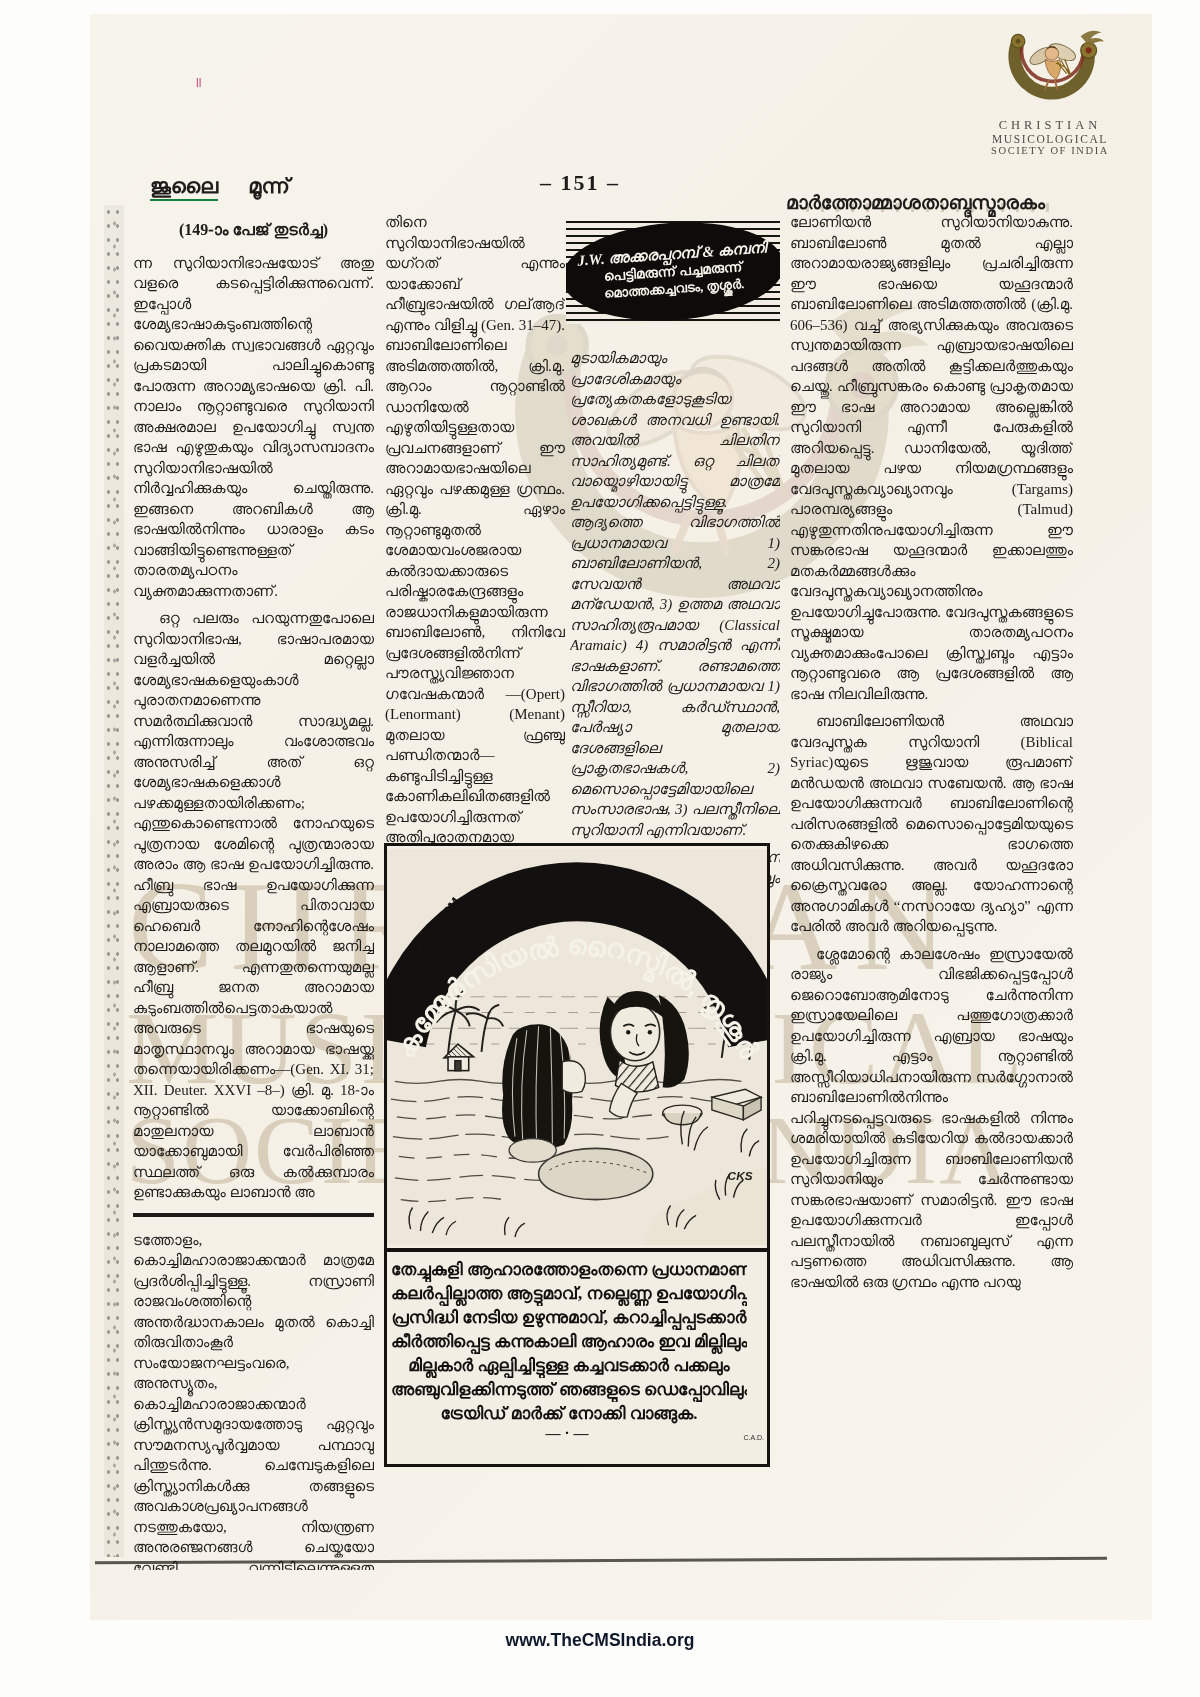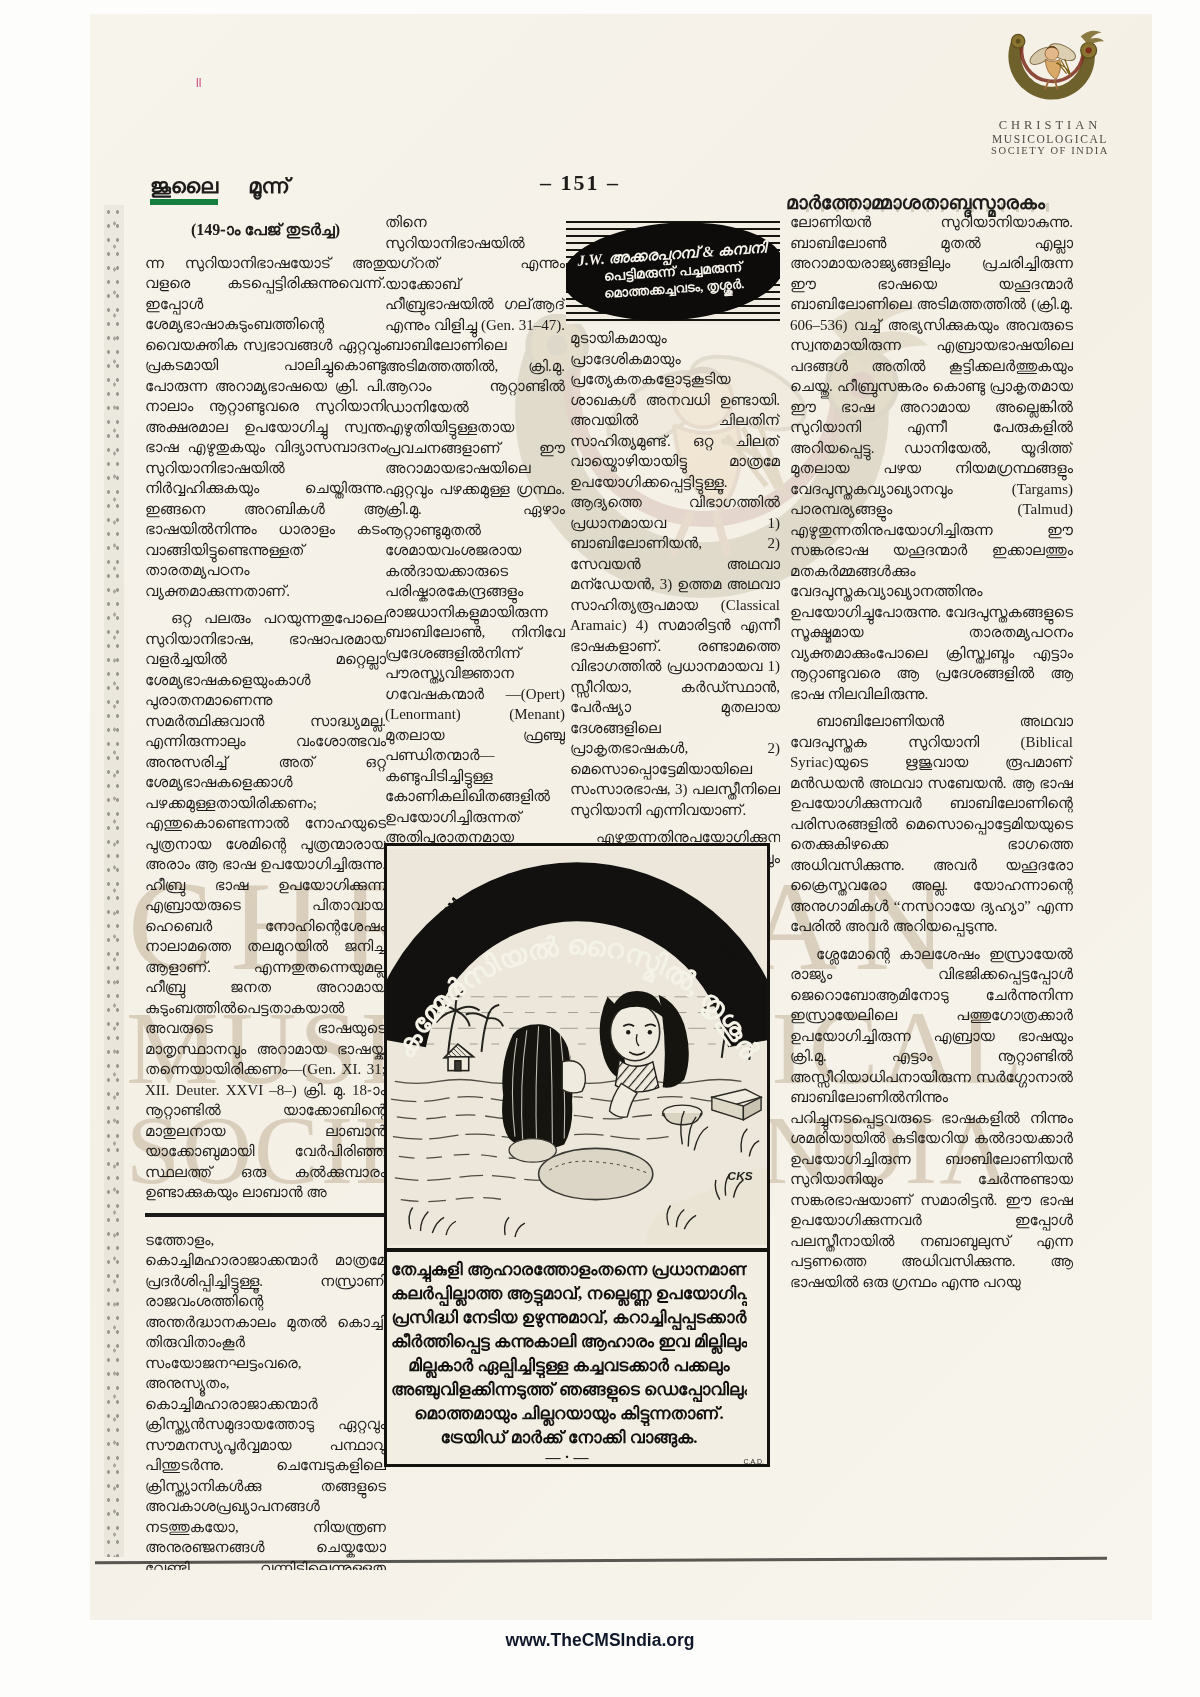--- a/index.html
+++ b/index.html
@@ -28,30 +28,30 @@
   
   .wm-cherub{position:absolute;left:430px;top:170px;width:530px;height:600px;opacity:.15;z-index:1;}
   .wm-text{position:absolute;z-index:1;font-family:"Liberation Serif","DejaVu Serif",serif;
     color:rgba(168,148,112,.36);white-space:nowrap;line-height:1;}
   .wm-row1{left:128px;top:862px;font-size:128px;letter-spacing:17px;}
   .wm-row2{left:126px;top:996px;font-size:104px;letter-spacing:3px;}
   .wm-row3{left:126px;top:1102px;font-size:97px;letter-spacing:2px;}
   
   .hdr{position:absolute;z-index:3;font-weight:bold;}
   .hdr-left{left:150px;top:174px;font-size:21px;}
-  .hdr-left .w1{border-bottom:6px solid #15803d;padding-bottom:1px;margin-right:30px;}
+  .hdr-left .w1{border-bottom:2px solid #15803d;padding-bottom:1px;margin-right:30px;}
   .hdr-center{left:430px;top:170px;width:300px;text-align:center;font-size:22px;letter-spacing:2px;}
   .hdr-right{left:786px;top:192px;width:290px;font-size:19px;}
   
   .col{position:absolute;z-index:3;font-size:15px;line-height:20.5px;text-align:justify;overflow:hidden;}
   .col p{margin:0 0 7px 0;text-indent:26px;}
   .col p.noindent{text-indent:0;}
-  .col-1{left:133px;top:220px;width:241px;height:1350px;margin-left:12px;}
+  .col-1{left:133px;top:220px;width:241px;height:1350px;}
   .col-2{left:385px;top:212px;width:180px;height:662px;}
-  .col-3{left:570px;top:328px;width:210px;height:542px;}
+  .col-3{left:570px;top:348px;width:210px;height:542px;font-style:italic;}
   .col-4{left:790px;top:212px;width:283px;height:1320px;}
   .continuation{text-align:center;font-weight:bold;font-size:16px;margin:0 0 12px 0 !important;text-indent:0 !important;}
   .col-divider{height:4px;background:#1c1b19;margin:10px 0 13px 0;}
   
   .jw-ad{position:absolute;left:566px;top:221px;width:214px;height:103px;z-index:4;
     background:repeating-linear-gradient(#15140f 0 2px,#f1ede2 2px 7px);overflow:hidden;}
   .jw-oval{position:absolute;left:-4px;top:2px;width:222px;height:97px;background:#0d0c0a;border-radius:50%;
     transform:rotate(-4deg);color:#f6f3ea;text-align:center;display:flex;flex-direction:column;
     justify-content:center;gap:1px;}
   .jw-oval .j1{font-size:15px;font-weight:bold;font-style:italic;white-space:nowrap;}
@@ -269,21 +269,20 @@
         <text x="346" y="336" font-family="Liberation Sans, DejaVu Sans, sans-serif" font-size="12" font-style="italic" font-weight="bold" fill="#22201c">CKS</text>
       </svg>
     </div>
     <div class="ad-body">
       <div class="ad-line">തേച്ചുകുളി ആഹാരത്തോളംതന്നെ പ്രധാനമാണ്.</div>
       <div class="ad-line">കലർപ്പില്ലാത്ത ആട്ടുമാവ്, നല്ലെണ്ണ ഉപയോഗിപ്പിൻ.</div>
       <div class="ad-line">പ്രസിദ്ധി നേടിയ ഉഴുന്നുമാവ്, കറാച്ചിപ്പപ്പടക്കാർ</div>
       <div class="ad-line">കീർത്തിപ്പെട്ട കന്നുകാലി ആഹാരം ഇവ മില്ലിലും</div>
       <div class="ad-line">മില്ലുകാർ ഏല്പിച്ചിട്ടുള്ള കച്ചവടക്കാർ പക്കലും</div>
       <div class="ad-line">അഞ്ചുവിളക്കിന്നടുത്ത് ഞങ്ങളുടെ ഡെപ്പോവിലും</div>
-      <div class="ad-line">മൊത്തമായും ചില്ലറയായും കിട്ടുന്നതാണ്.</div>
       <div class="ad-line">ട്രേയിഡ് മാർക്ക് നോക്കി വാങ്ങുക.</div>
       <div class="ad-div">—·—</div>
       <div class="ad-cad">C.A.D.</div>
     </div>
   </div>
 
   <div class="footer-url">www.TheCMSIndia.org</div>
 
 </div>
 

